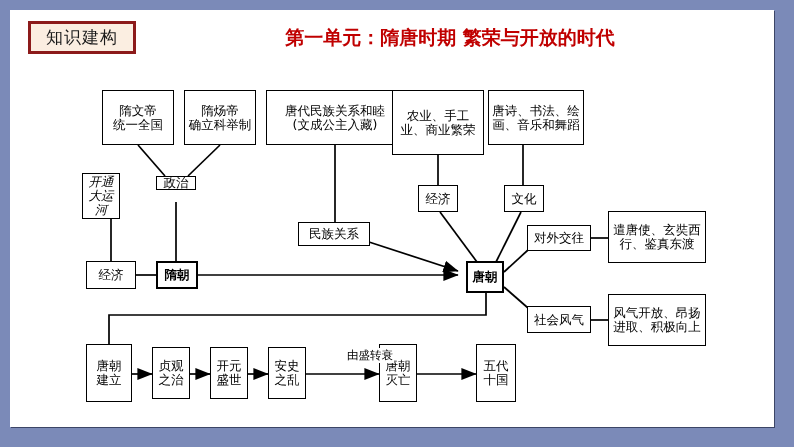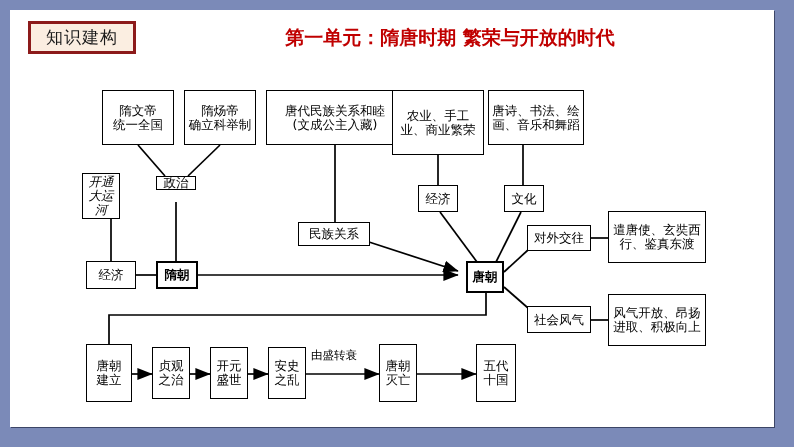--- a/index.html
+++ b/index.html
@@ -45,21 +45,21 @@
     color:#000;
     line-height:1.12;
     font-size:12.5px;
     padding:0 2px;
     letter-spacing:0px;
   }
   .node.bold{font-weight:bold;border-width:2px;}
   .edge-label{
     position:absolute;
     font-size:11.5px;color:#000;white-space:nowrap;
-    background:#fff;padding:0 1px;
+    background:#fff;padding:0 1px;margin-left:36px;
   }
 </style>
 </head>
 <body>
 
 <div id="slide">
 
   <div id="badge">
     <span>知识建构</span>
   </div>

